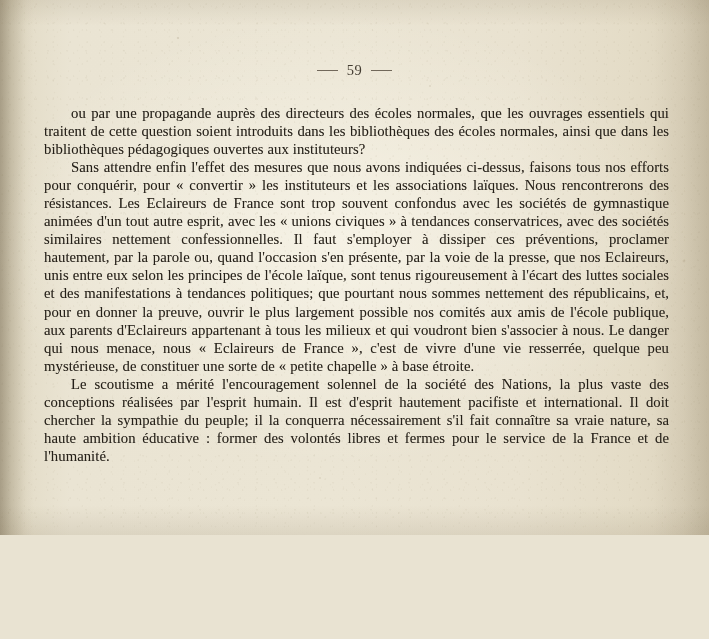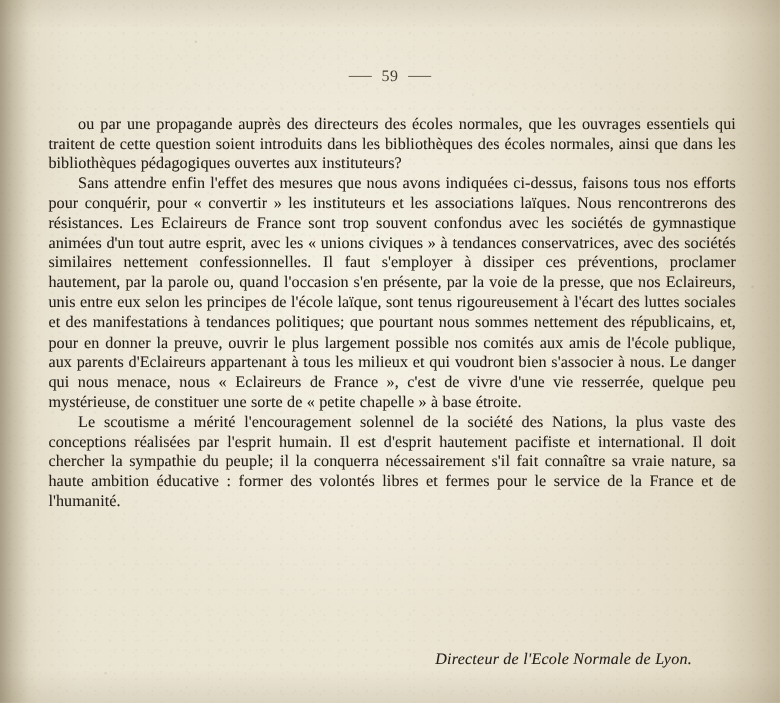--- a/index.html
+++ b/index.html
@@ -10,21 +10,21 @@
     width: 709px;
     height: 639px;
     overflow: hidden;
     background: #e9e3d2;
     font-family: "Liberation Serif", "DejaVu Serif", serif;
   }
 
   #page {
     position: relative;
     width: 709px;
-    height: 639px;
+    height: 535px;
     box-sizing: border-box;
     background:
       radial-gradient(ellipse 70% 60% at 48% 45%, rgba(255,253,244,0.55) 0%, rgba(255,253,244,0.0) 70%),
       linear-gradient(to right,
         #cdc4ad 0px,
         #d9d1bb 10px,
         #e4ddc9 26px,
         #eae4d3 70px,
         #ebe5d4 330px,
         #e9e2d0 520px,

